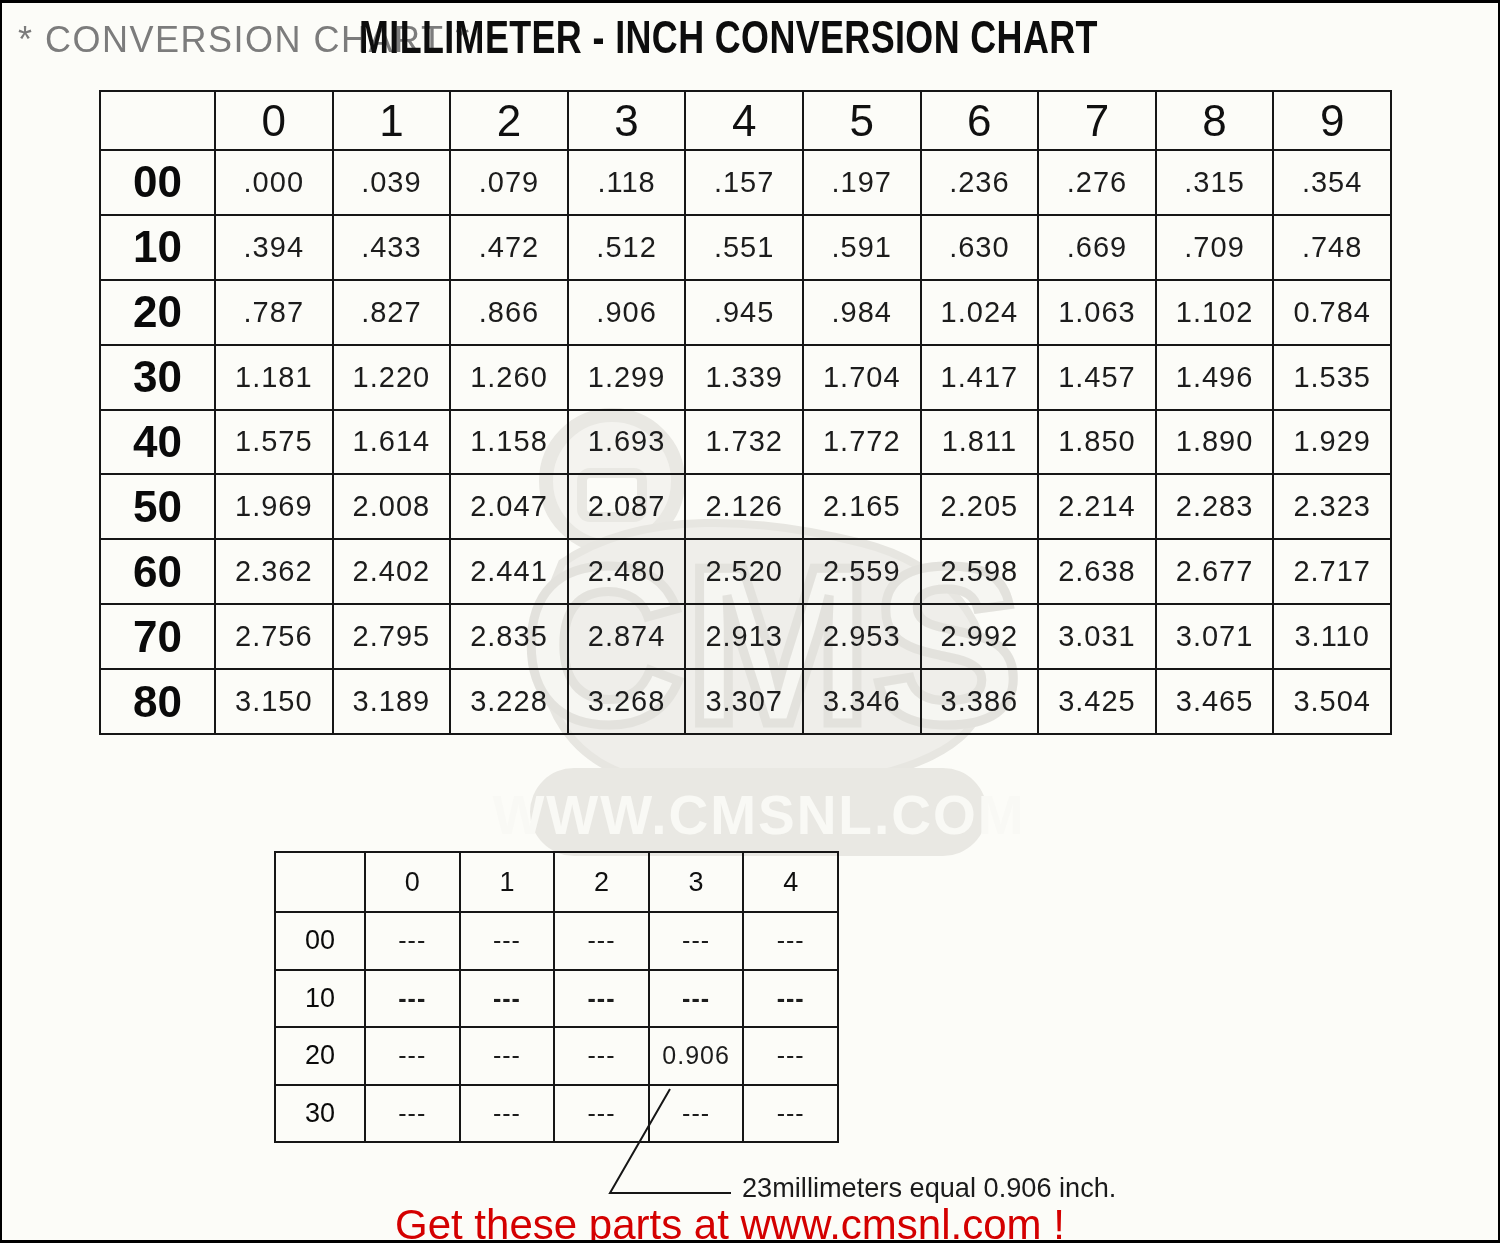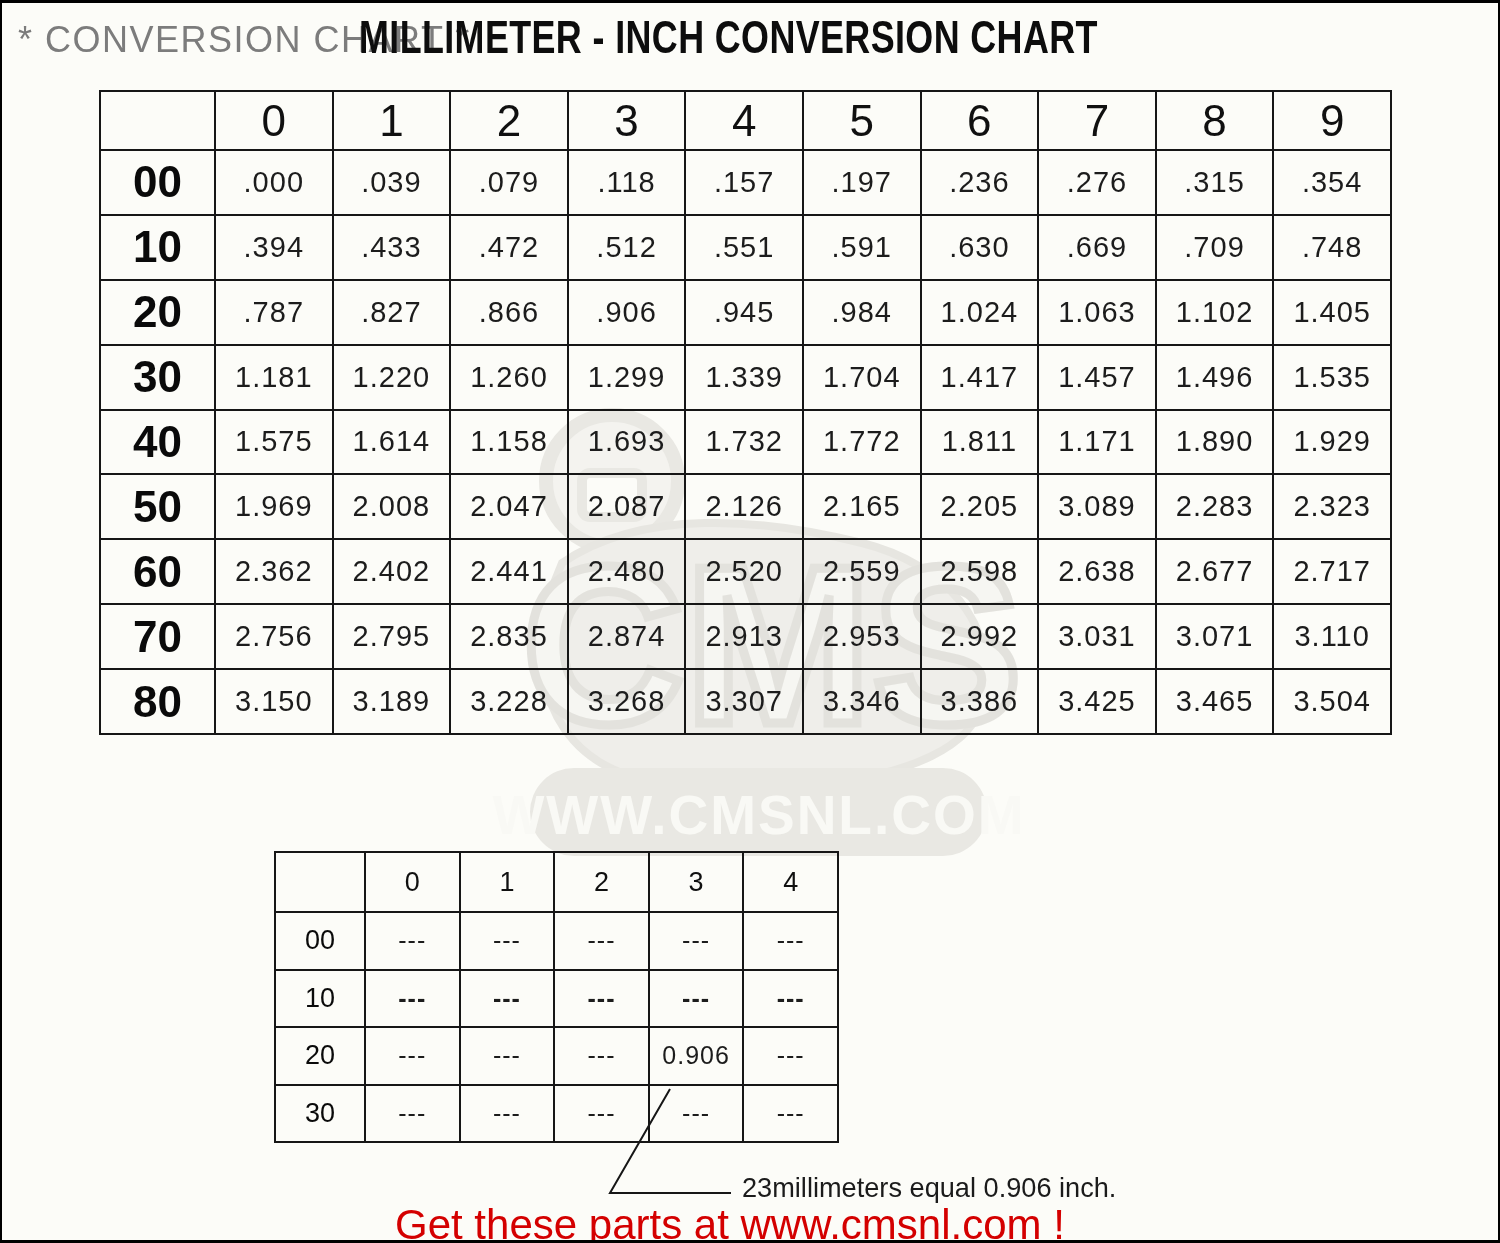--- a/index.html
+++ b/index.html
@@ -125,21 +125,21 @@
           <th>20</th>
           <td>.787</td>
           <td>.827</td>
           <td>.866</td>
           <td>.906</td>
           <td>.945</td>
           <td>.984</td>
           <td>1.024</td>
           <td>1.063</td>
           <td>1.102</td>
-          <td>1.405</td>
+          <td>0.784</td>
         </tr>
         <tr>
           <th>30</th>
           <td>1.181</td>
           <td>1.220</td>
           <td>1.260</td>
           <td>1.299</td>
           <td>1.339</td>
           <td>1.704</td>
           <td>1.417</td>
@@ -149,34 +149,34 @@
         </tr>
         <tr>
           <th>40</th>
           <td>1.575</td>
           <td>1.614</td>
           <td>1.158</td>
           <td>1.693</td>
           <td>1.732</td>
           <td>1.772</td>
           <td>1.811</td>
-          <td>1.171</td>
+          <td>1.850</td>
           <td>1.890</td>
           <td>1.929</td>
         </tr>
         <tr>
           <th>50</th>
           <td>1.969</td>
           <td>2.008</td>
           <td>2.047</td>
           <td>2.087</td>
           <td>2.126</td>
           <td>2.165</td>
           <td>2.205</td>
-          <td>3.089</td>
+          <td>2.214</td>
           <td>2.283</td>
           <td>2.323</td>
         </tr>
         <tr>
           <th>60</th>
           <td>2.362</td>
           <td>2.402</td>
           <td>2.441</td>
           <td>2.480</td>
           <td>2.520</td>

